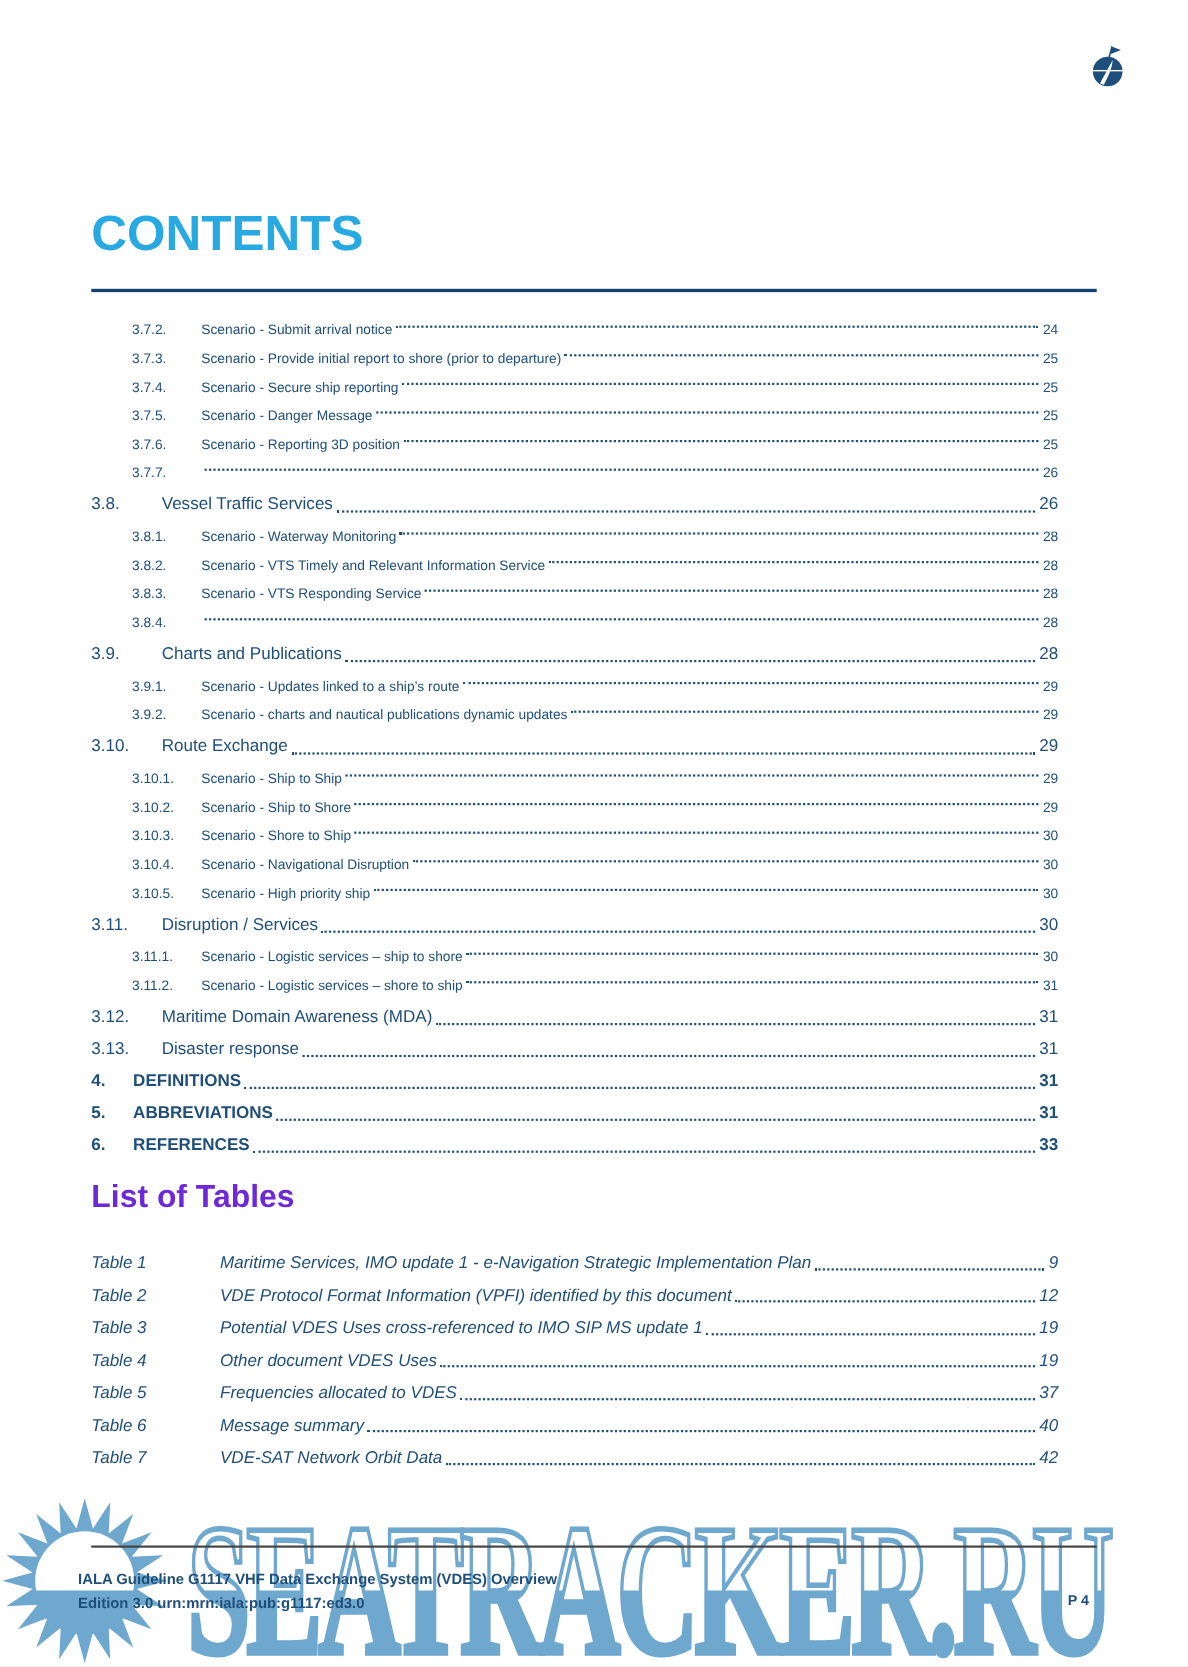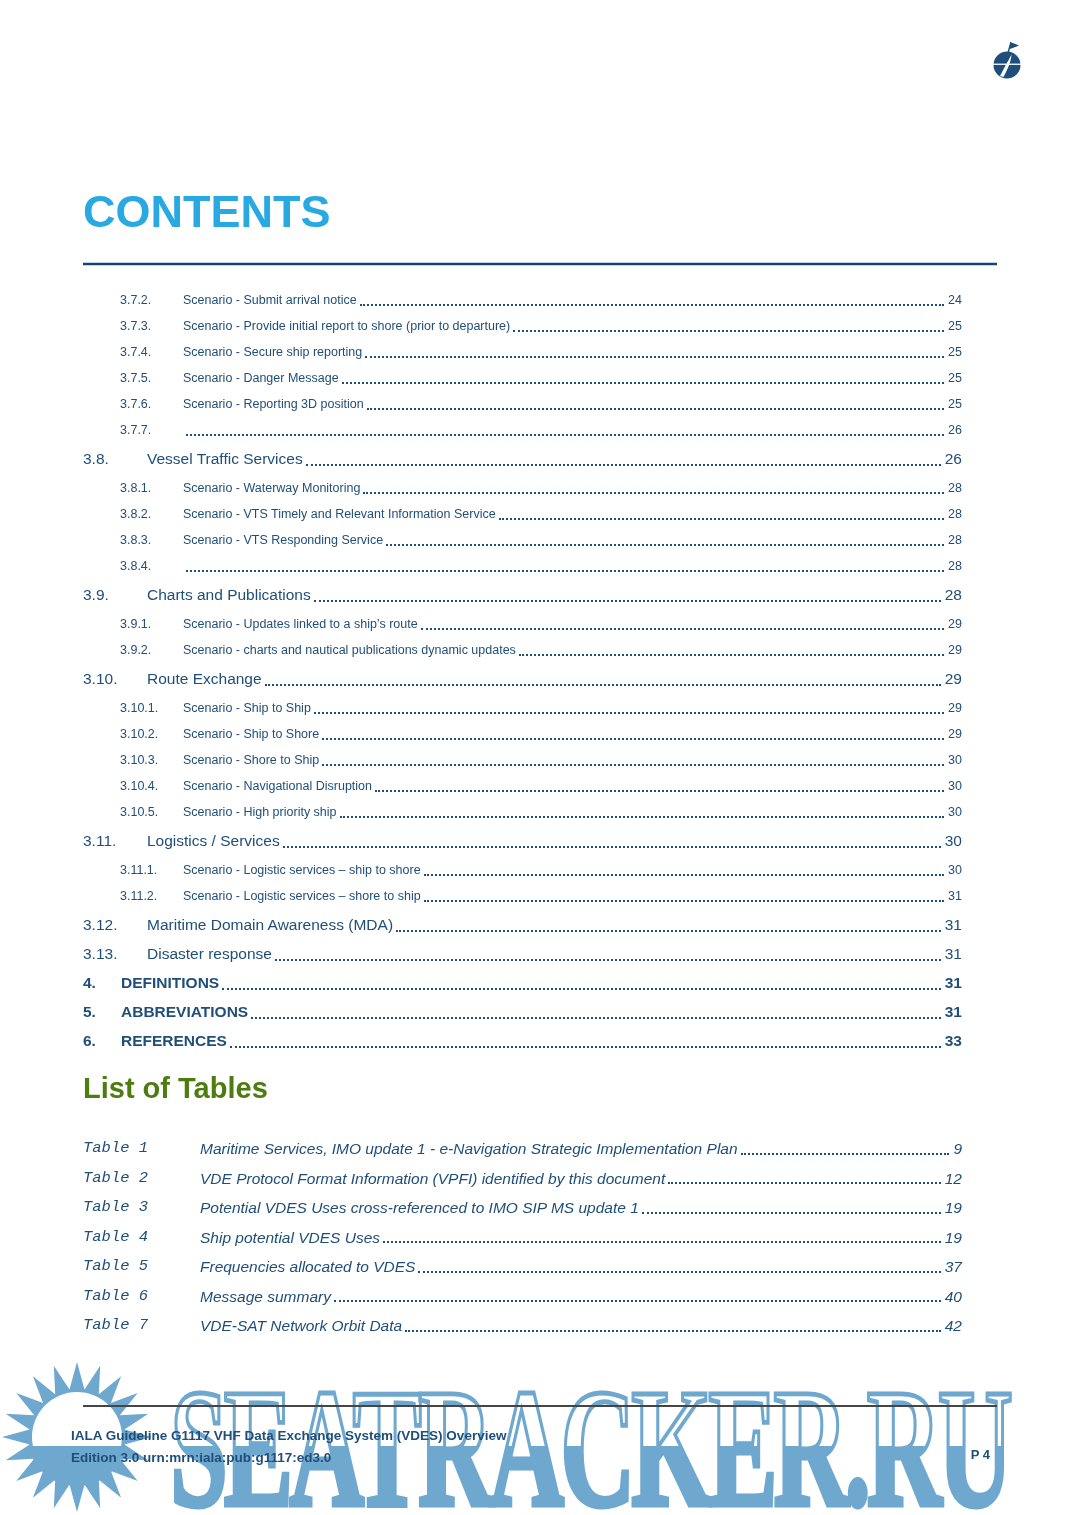--- a/index.html
+++ b/index.html
@@ -14,39 +14,39 @@
   .doc-title{
     position:absolute;left:83px;top:186px;
     font-size:45px;font-weight:bold;color:#29A9E1;letter-spacing:0px;
   }
   .title-rule{
     position:absolute;left:83px;top:262px;width:914px;height:4px;
     background:linear-gradient(to bottom,#BDD7EE 0 1px,#17406B 1px 3px,#BDD7EE 3px 4px);
   }
   .lot-title{
     position:absolute;left:83px;top:1072px;
-    font-size:29px;font-weight:bold;color:#4d7c0f;
+    font-size:29px;font-weight:bold;color:#6d28d9;
   }
   
   .toc{position:absolute;left:83px;top:287px;width:879px;}
   .toc-row{display:flex;align-items:flex-end;}
-  .toc-row.l2{font-size:12.5px;line-height:26px;padding-left:37px;}
+  .toc-row.l2{font-size:12.5px;line-height:26px;padding-left:37px;align-items:center;}
   .toc-row.l1{font-size:15.5px;line-height:26px;margin:3px 0;}
   .toc-row.b{font-weight:bold;}
   .toc-row .num{flex:0 0 63px;}
   .toc-row.l1 .num{flex:0 0 64px;}
   .toc-row.b .num{flex:0 0 38px;}
   .toc-row .ttl{white-space:nowrap;}
   .lead{flex:1;height:0;border-bottom:2px dotted #1F4E79;margin:0 4px 7px 3px;}
   .toc-row.l1 .lead{margin-bottom:6px;}
   .pg{flex:0 0 auto;}
   
   .lot{position:absolute;left:83px;top:1134px;width:879px;}
   .lot-row{display:flex;align-items:flex-end;font-style:italic;font-size:15.5px;line-height:29.5px;}
-  .lot-row .lbl{flex:0 0 117px;font-family:Liberation Mono, monospace;}
+  .lot-row .lbl{flex:0 0 117px;}
   .lot-row .lead{margin:0 4px 9px 3px;}
   
   .footer-rule{position:absolute;left:83px;top:1405px;width:914px;height:1.5px;background:#454545;}
   .footer-text{position:absolute;left:71px;top:1425px;font-size:13.5px;font-weight:bold;line-height:22px;}
   .footer-page{position:absolute;right:90px;top:1447px;font-size:13px;font-weight:bold;}
   
   .wm-sun{position:absolute;left:-3px;top:1357px;}
   .wm-text{
     position:absolute;left:170px;top:1349px;
     transform:scaleY(1.64);transform-origin:top left;
@@ -204,21 +204,21 @@
     <span class="pg">30</span>
   </div>
       <div class="toc-row l2">
     <span class="num">3.10.5.</span>
     <span class="ttl">Scenario - High priority ship</span>
     <span class="lead"></span>
     <span class="pg">30</span>
   </div>
       <div class="toc-row l1">
     <span class="num">3.11.</span>
-    <span class="ttl">Logistics / Services</span>
+    <span class="ttl">Disruption / Services</span>
     <span class="lead"></span>
     <span class="pg">30</span>
   </div>
       <div class="toc-row l2">
     <span class="num">3.11.1.</span>
     <span class="ttl">Scenario - Logistic services – ship to shore</span>
     <span class="lead"></span>
     <span class="pg">30</span>
   </div>
       <div class="toc-row l2">
@@ -274,21 +274,21 @@
     <span class="pg">12</span>
   </div>
       <div class="lot-row">
     <span class="lbl">Table 3</span>
     <span class="ttl">Potential VDES Uses cross-referenced to IMO SIP MS update 1</span>
     <span class="lead"></span>
     <span class="pg">19</span>
   </div>
       <div class="lot-row">
     <span class="lbl">Table 4</span>
-    <span class="ttl">Ship potential VDES Uses</span>
+    <span class="ttl">Other document VDES Uses</span>
     <span class="lead"></span>
     <span class="pg">19</span>
   </div>
       <div class="lot-row">
     <span class="lbl">Table 5</span>
     <span class="ttl">Frequencies allocated to VDES</span>
     <span class="lead"></span>
     <span class="pg">37</span>
   </div>
       <div class="lot-row">

